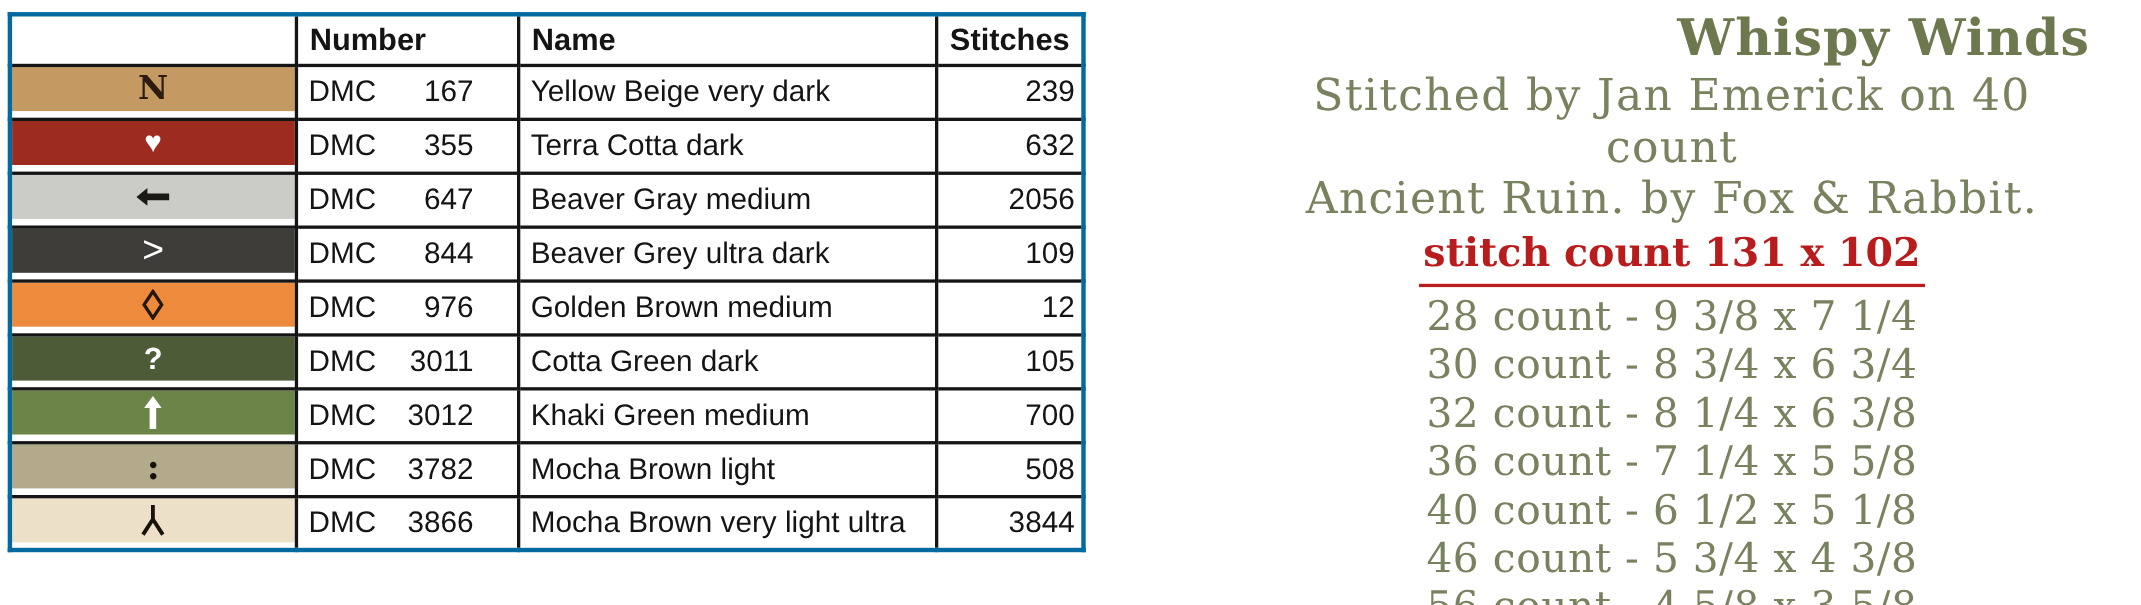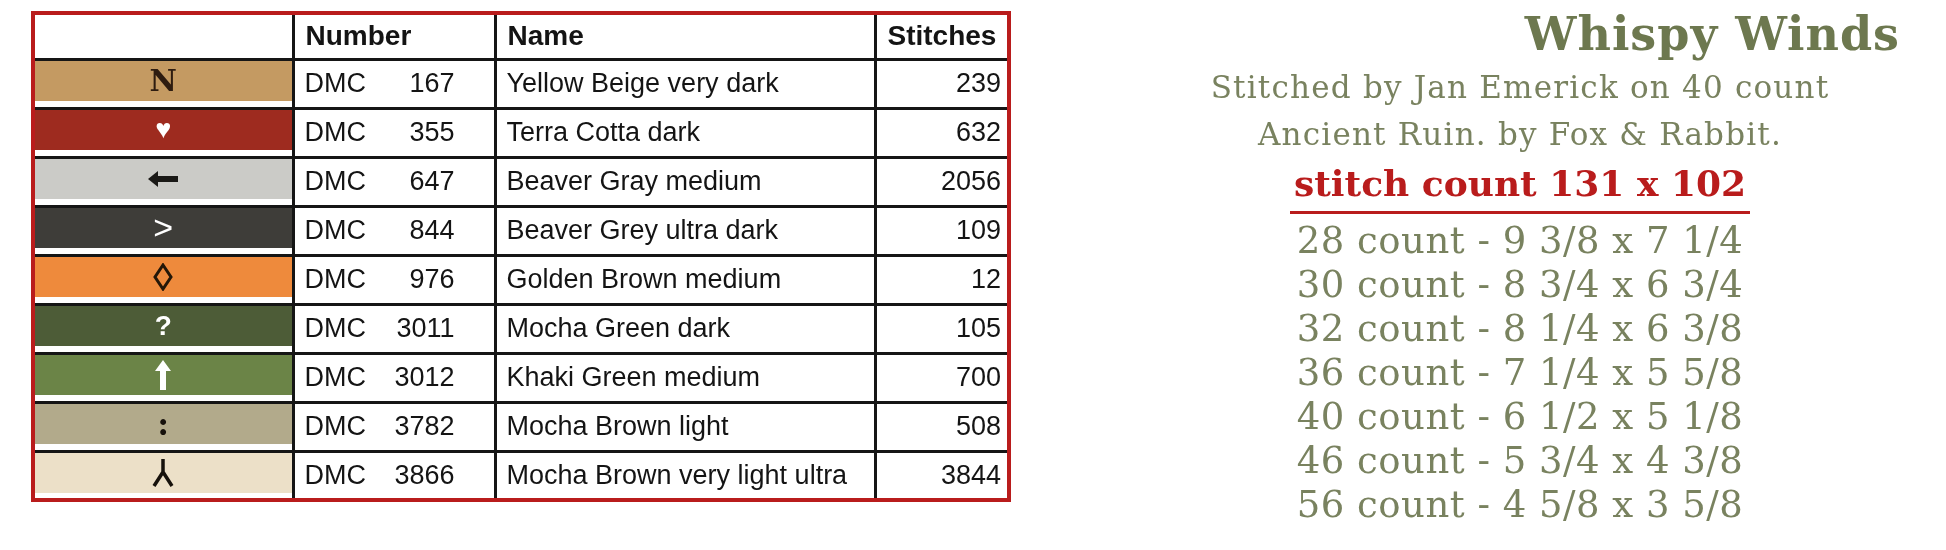--- a/index.html
+++ b/index.html
@@ -3,23 +3,23 @@
 <meta charset="utf-8">
 <style>
   html,body{margin:0;padding:0;}
   body{
     width:1946px;height:550px;position:relative;background:#ffffff;
     font-family:"Liberation Sans", sans-serif;overflow:hidden;
   }
 
   
   .legend{
-    position:absolute;left:31px;top:11px;
+    position:absolute;left:7px;top:11px;
     border-collapse:collapse;table-layout:fixed;
-    border:4px solid #b91c1c;
+    border:4px solid #0369a1;
     font-size:27px;color:#141414;
   }
   .legend td,.legend th{border:3px solid #151515;padding:0;vertical-align:middle;}
   .legend tr.hdr{height:46px;}
   .legend tr.row{height:49px;}
   th.h-cell{font-weight:bold;text-align:left;padding-left:11px;font-size:28px;}
   td.swatch-cell{vertical-align:top;background:#ffffff;}
   .swatch{height:40px;width:100%;display:flex;align-items:center;justify-content:center;}
   .sym-sans{font-family:"Liberation Sans",sans-serif;}
   .sym-serif{font-family:"DejaVu Serif",serif;}
@@ -28,21 +28,21 @@
   .num{width:84px;text-align:right;}
   td.name-cell{padding-left:10px;}
   td.stitches-cell{text-align:right;padding-right:6px;}
 
   
   .info{
     position:absolute;left:1140px;top:4px;width:760px;text-align:center;
     font-family:"DejaVu Serif",serif;
   }
   .info-title{font-size:46px;font-weight:bold;letter-spacing:1px;line-height:60px;}
-  .info-line{font-size:31px;letter-spacing:1.2px;line-height:47px;}
+  .info-line{font-size:40px;letter-spacing:1.2px;line-height:47px;}
   .info-stitch{font-size:36px;font-weight:bold;line-height:50px;margin-bottom:5px;}
   .info-stitch span{display:inline-block;border-bottom:3px solid currentColor;padding:0 4px 3px 4px;}
   .size-line{font-size:37px;line-height:44px;letter-spacing:0.5px;}
 </style>
 </head>
 <body>
 
 <table class="legend">
   <colgroup>
     <col style="width:260px">
@@ -143,21 +143,21 @@
           <div class="swatch" style="background: rgb(77, 92, 55);">
             <span class="sym-sans" style="color: rgb(255, 255, 255); font-weight: bold; font-size: 28px;">?</span>
           </div>
         </td>
         <td>
           <div class="numwrap">
             <span class="brand">DMC</span>
             <span class="num">3011</span>
           </div>
         </td>
-        <td class="name-cell">Mocha Green dark</td>
+        <td class="name-cell">Cotta Green dark</td>
         <td class="stitches-cell">105</td>
       </tr>
       <tr class="row">
         <td class="swatch-cell">
           <div class="swatch" style="background: rgb(107, 132, 71);">
             <svg width="16" height="30" viewBox="0 0 16 30">
               <polygon fill="#ffffff" points="8,0 16,11 11,11 11,30 5,30 5,11 0,11"></polygon>
             </svg>
           </div>
         </td>

